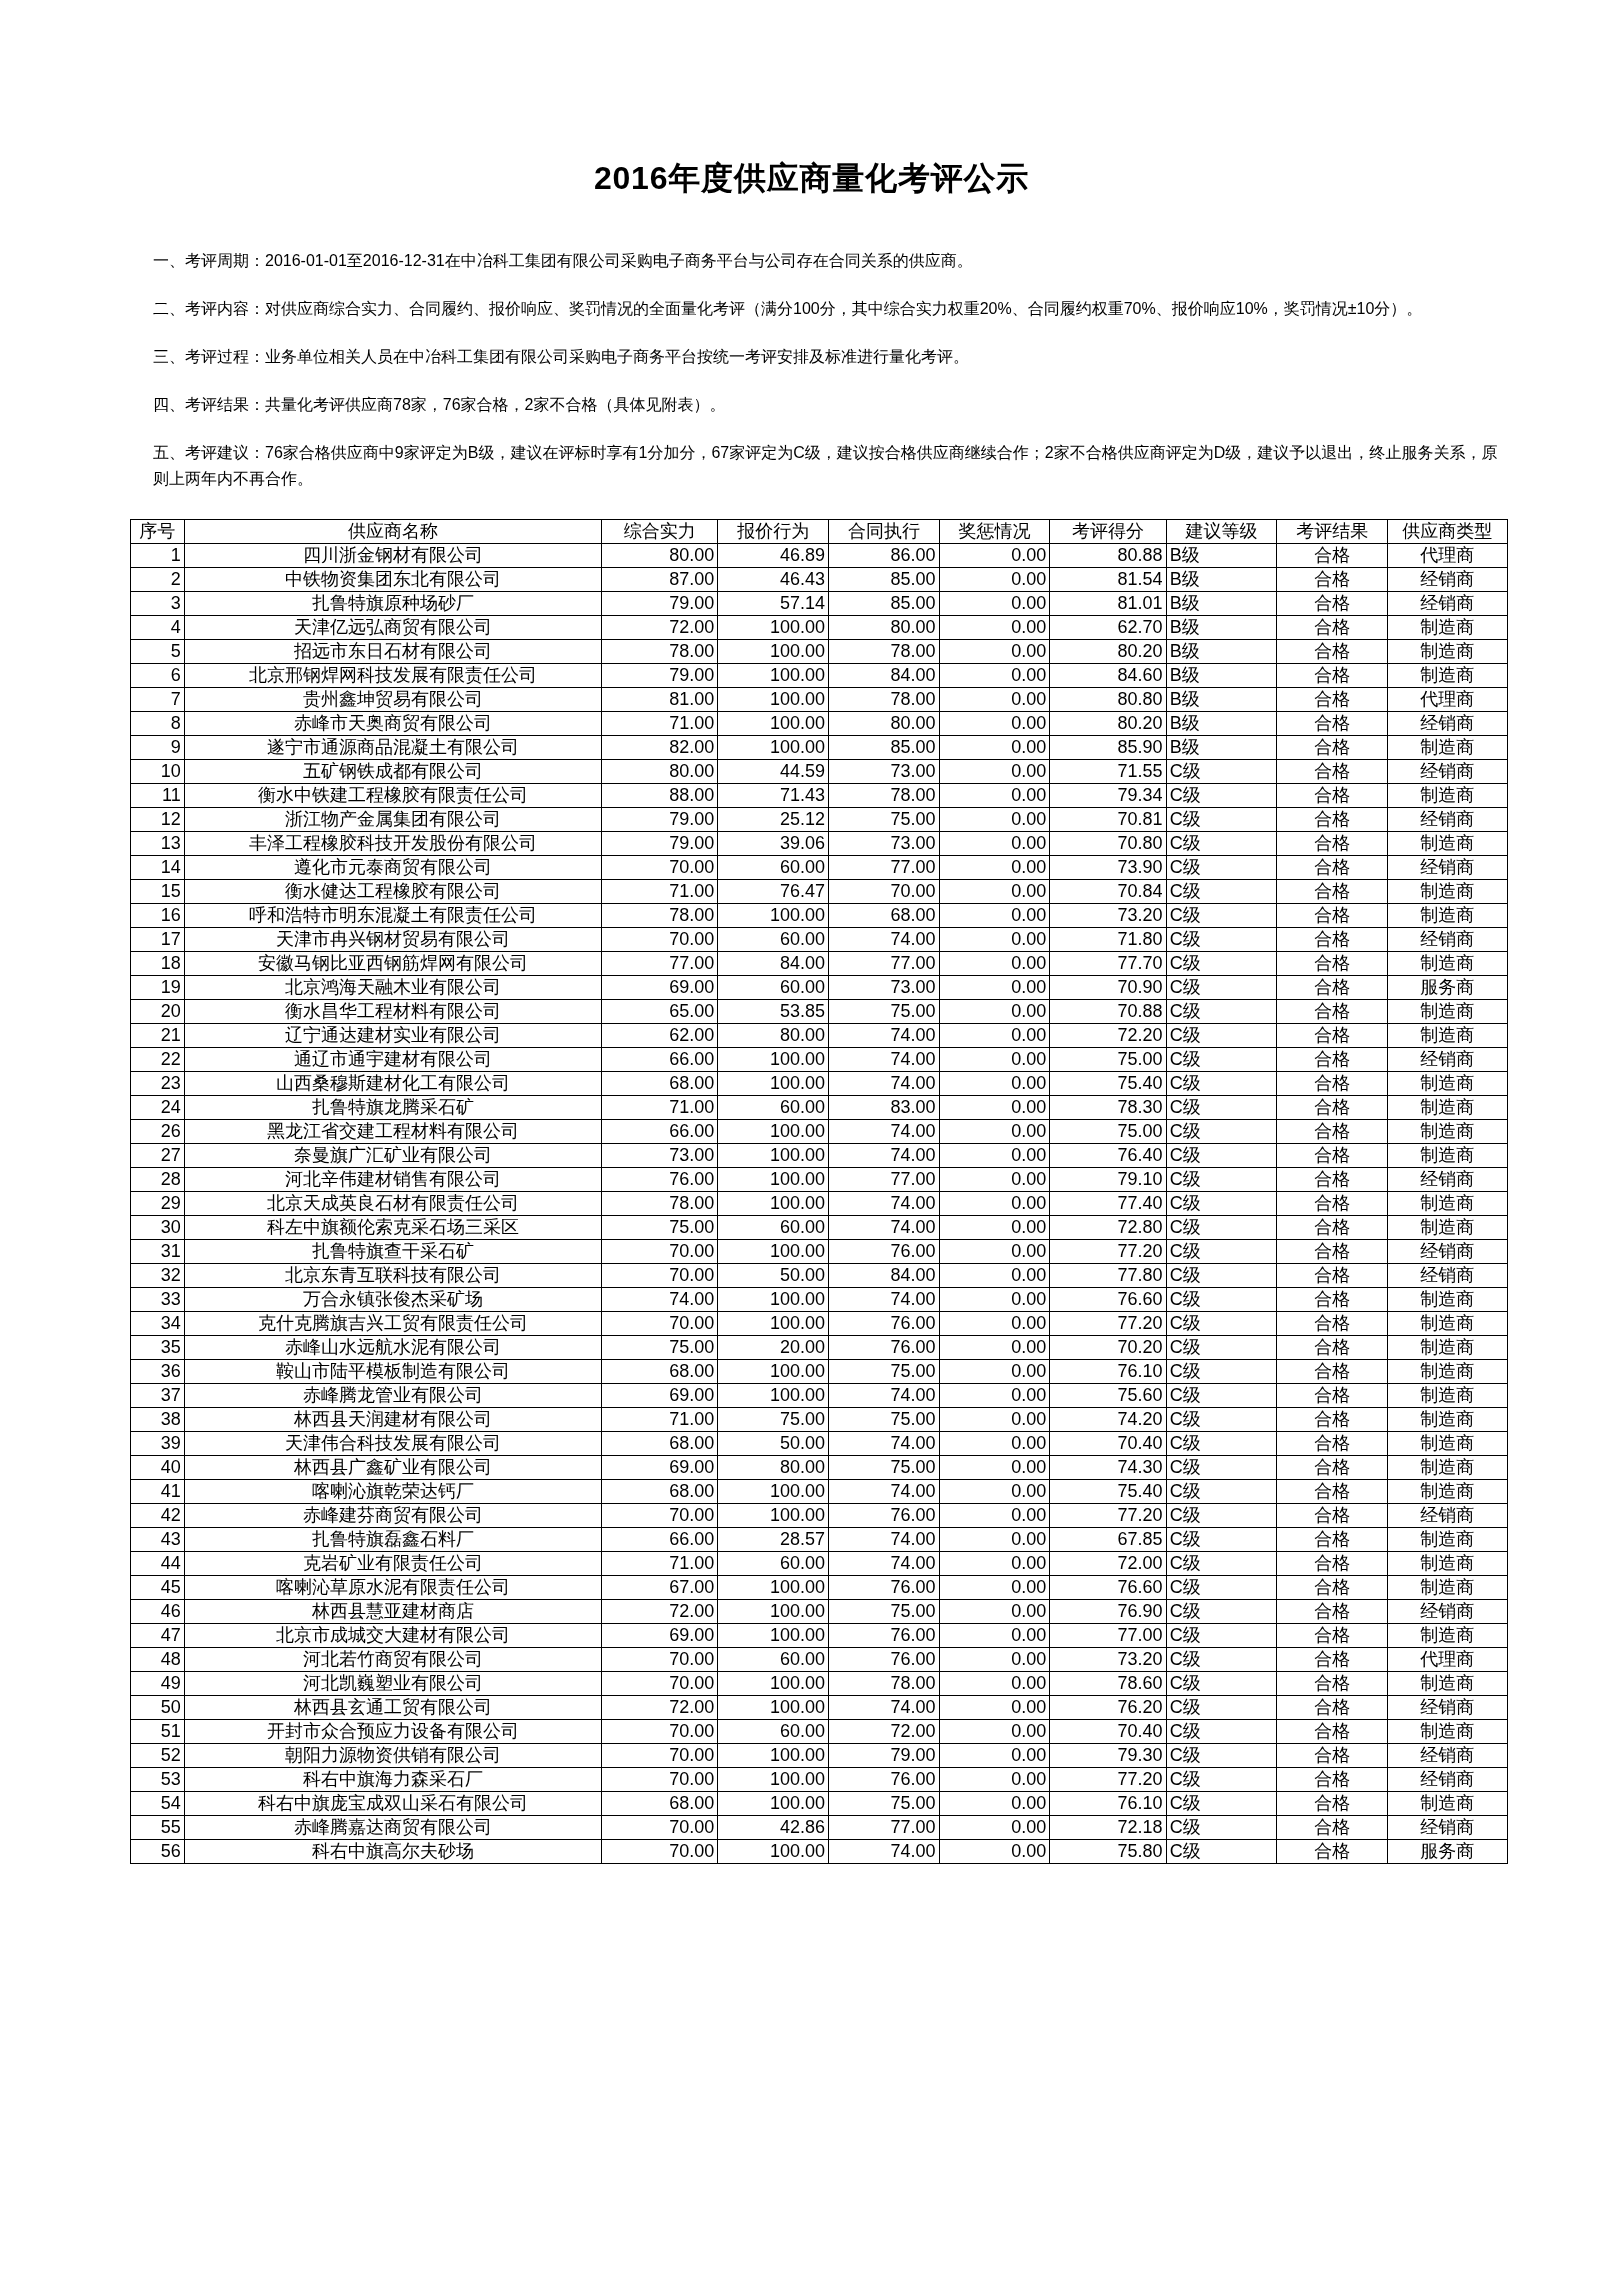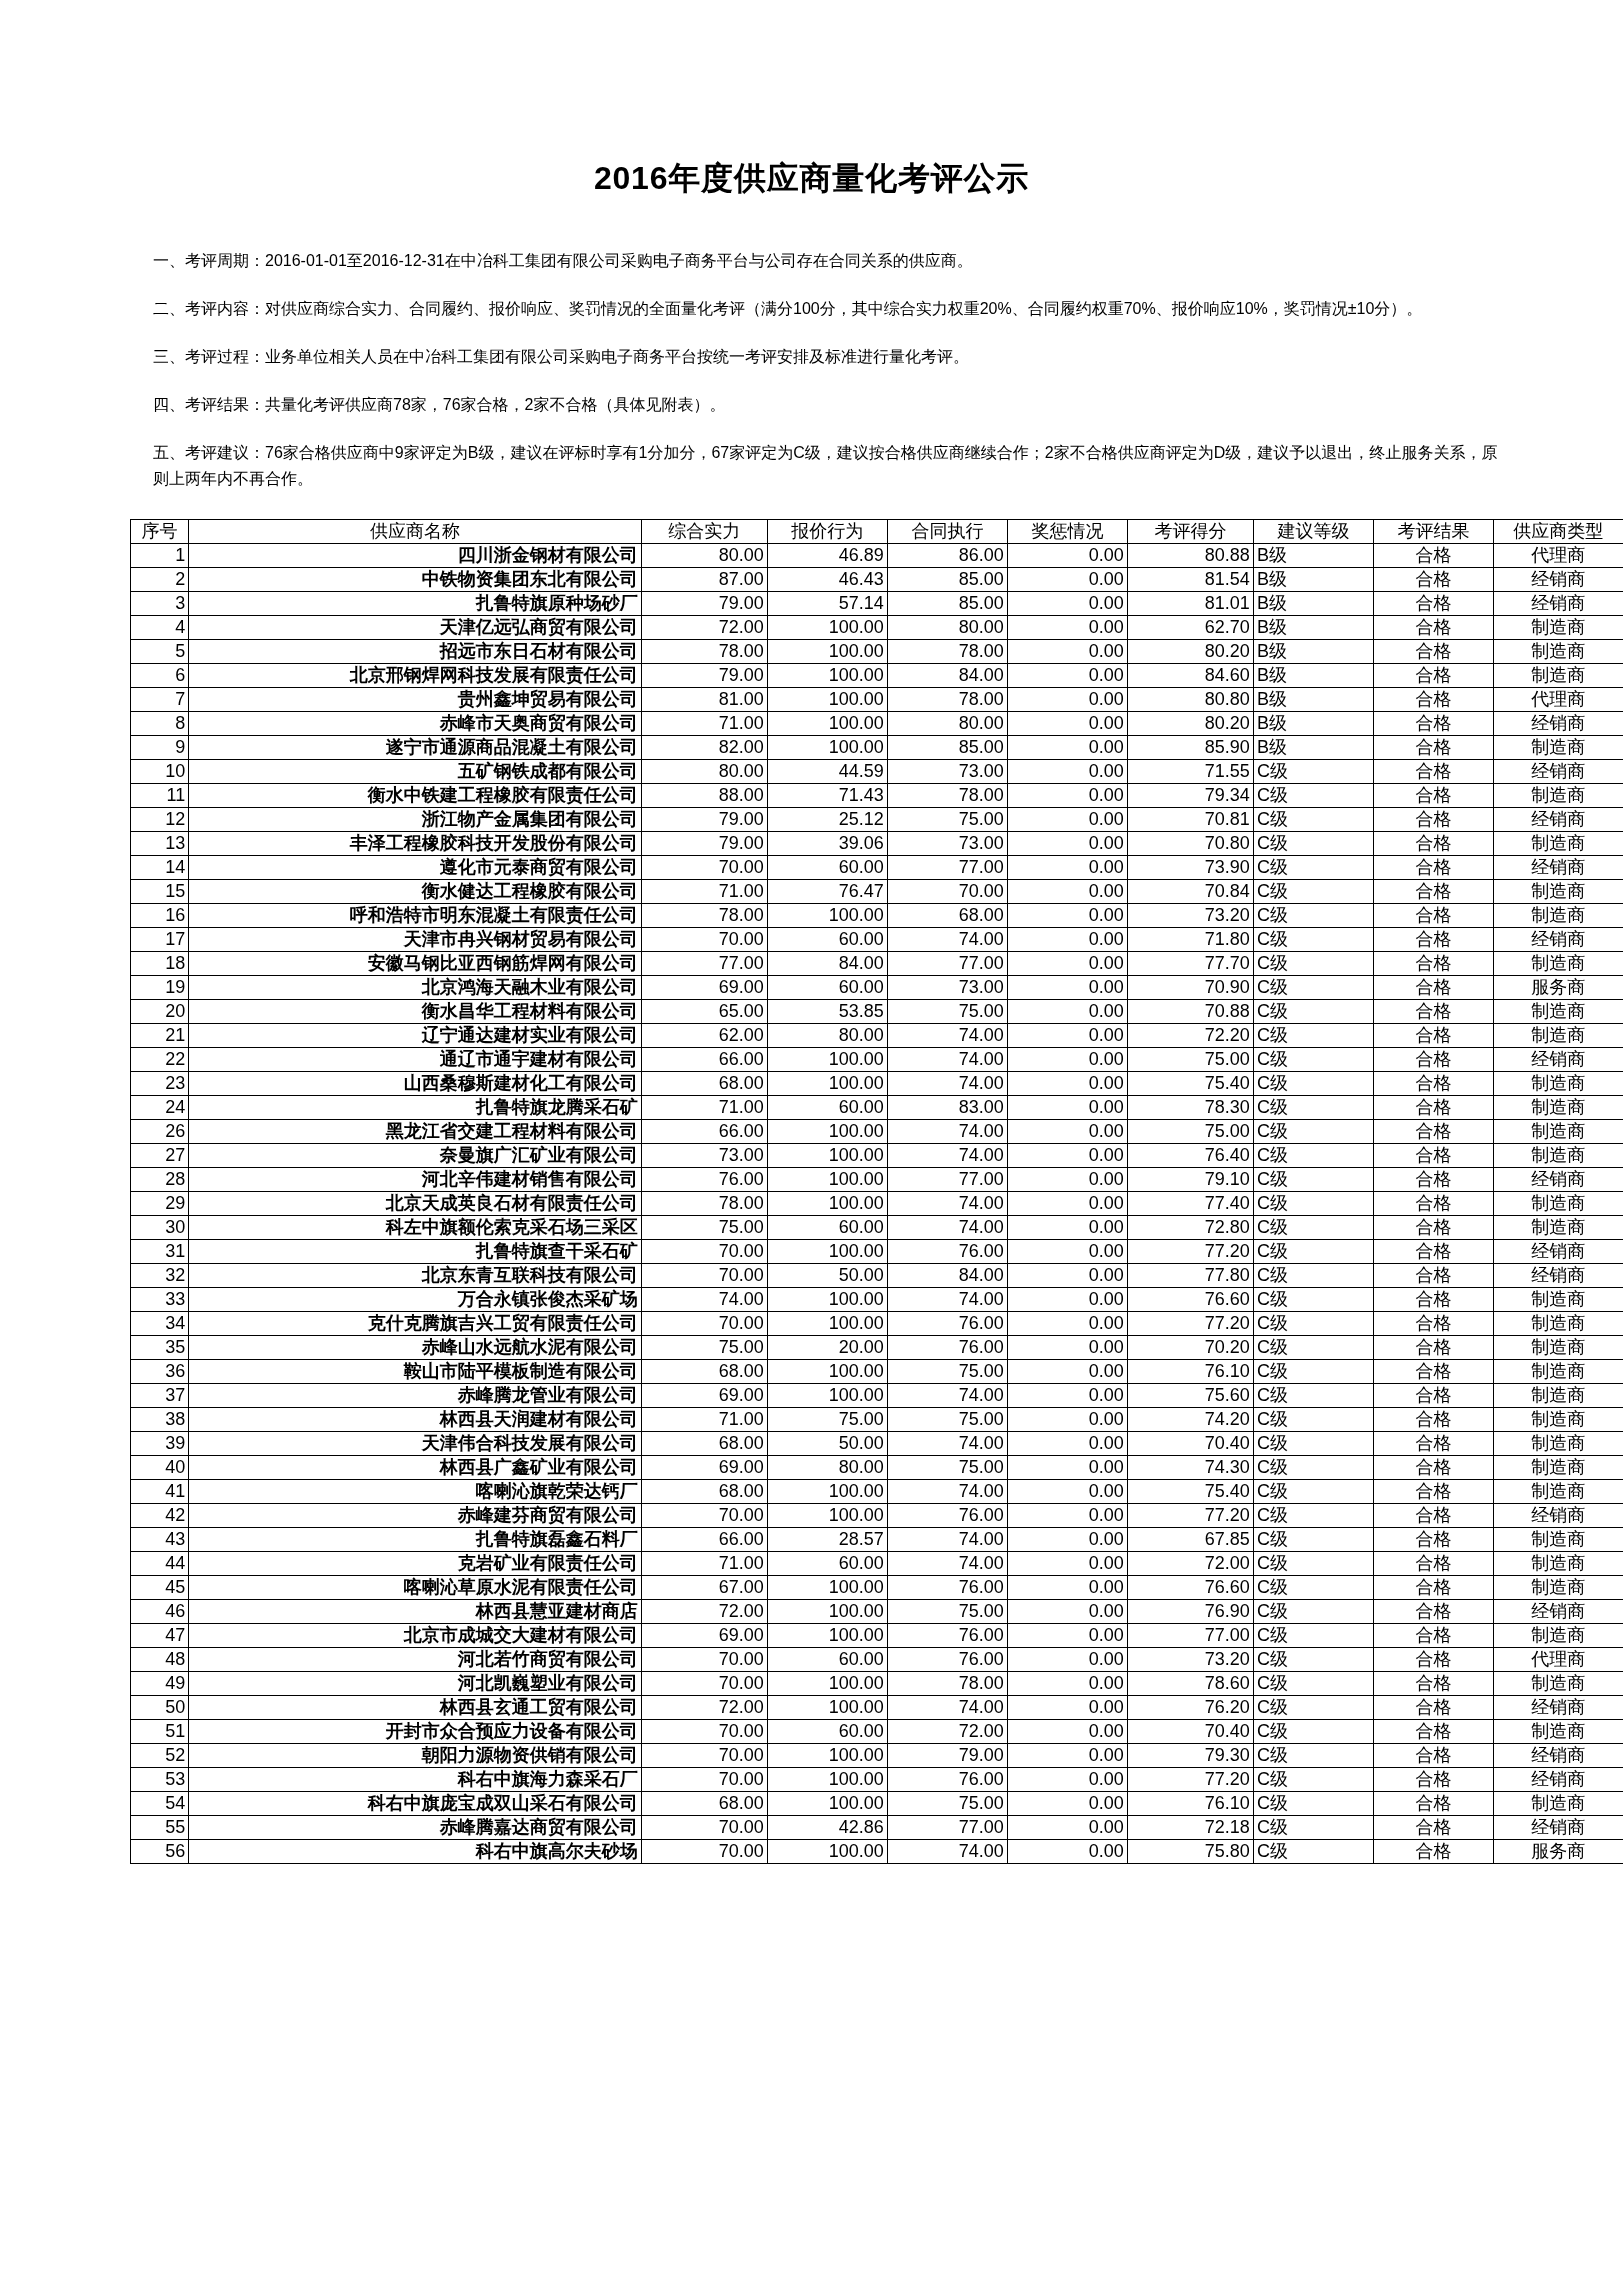--- a/index.html
+++ b/index.html
@@ -31,21 +31,21 @@
   .para {
     font-size: 16px;
     line-height: 1.62;
     margin: 0 0 22px 0;
     text-align: justify;
     padding: 0 19.6px 0 47px;
     text-indent: 0;
   }
   table.grid {
     border-collapse: collapse;
-    width: 1494px;
+    width: 1378px;
     margin: 28px 0 0 23.6px;
     table-layout: fixed;
   }
   table.grid th, table.grid td {
     border: 0.8px solid #000000;
     font-size: 18px;
     line-height: 1.08;
     height: 23px;
     padding: 0 3.1px;
     overflow: hidden;
@@ -61,21 +61,21 @@
   col.c-num    { width: 105px; }
   col.c-num2   { width: 100px; }
   col.c-num3   { width: 100px; }
   col.c-num4   { width: 100px; }
   col.c-num5   { width: 105px; }
   col.c-grade  { width: 100px; }
   col.c-result { width: 100px; }
   col.c-type   { width: 108px; }
 
   td.idx { text-align: right; padding-right: 4.7px; }
-  td.name { text-align: right; padding-left: 4.7px; font-weight: bold; }
+  td.name { text-align: center; padding-left: 4.7px; }
   td.num { text-align: right; padding-right: 6.3px; }
   td.grade { text-align: left; padding-left: 4.7px; }
   td.ctr { text-align: center; }
 </style>
 </head>
 <body>
 
 <div class="page">
 
   <h1 class="doc-title">2016年度供应商量化考评公示</h1>

